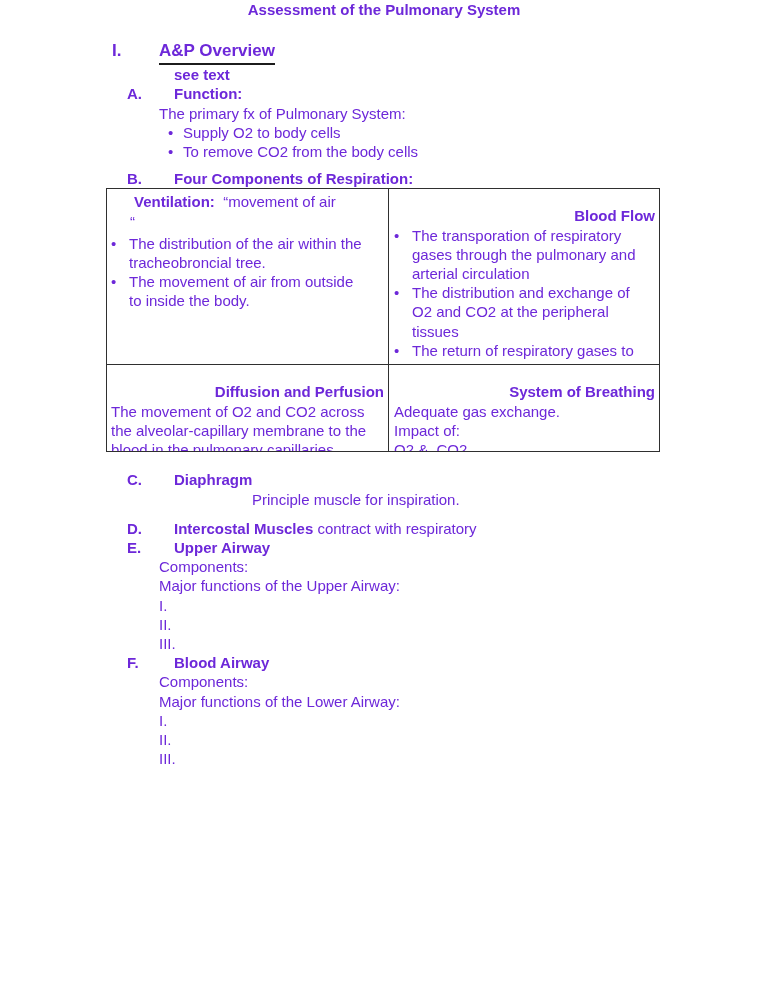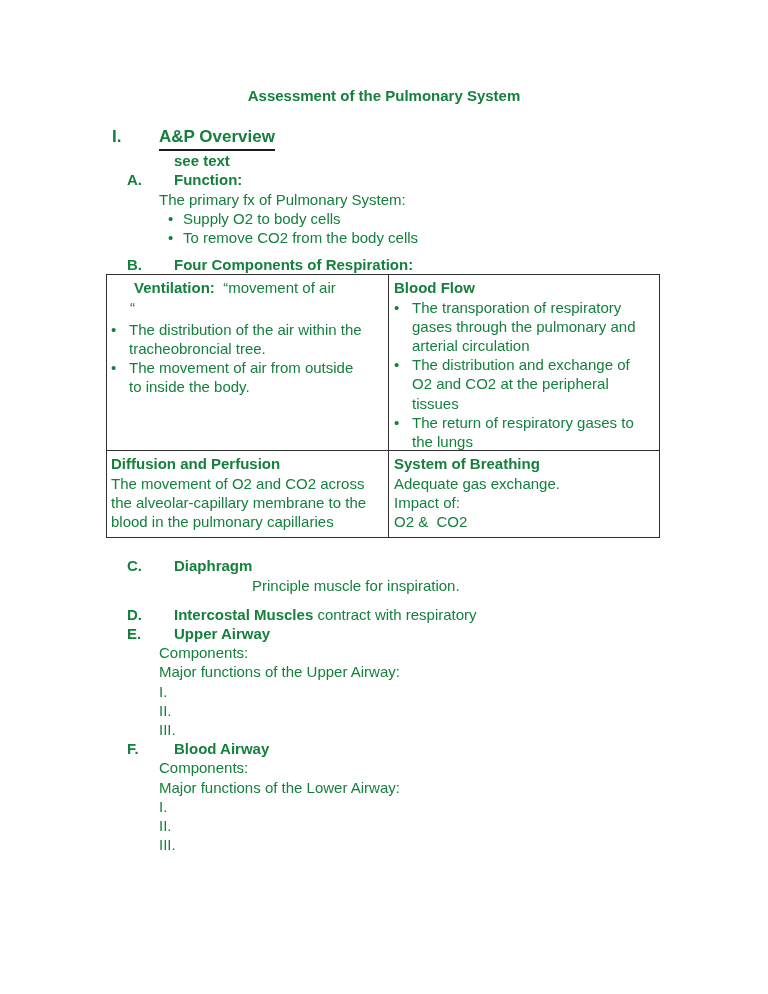--- a/index.html
+++ b/index.html
@@ -1,25 +1,24 @@
 <!DOCTYPE html>
 <html><head>
 <meta charset="utf-8">
 <style>
   html,body{margin:0;padding:0;background:#fff;}
   .page{
     position:relative;
     width:768px;height:994px;
     background:#ffffff;
     box-sizing:border-box;
-    padding-top:86px;
     font-family:"Liberation Sans",sans-serif;
     font-size:15px;
     line-height:19.2px;
-    color:#15803d;
+    color:#6d28d9;
     overflow:hidden;
   }
   .bold{font-weight:bold;margin-left:15px;}
   .pre{white-space:pre-wrap;}
   .title{text-align:center;font-weight:bold;}
   .row{position:relative;padding-left:159px;}
   .lbl{position:absolute;left:112px;top:0;}
   .h1row{margin-top:21px;font-size:17px;line-height:22px;font-weight:bold;}
   .h1row .lbl{left:112px;}
   .uheading{display:inline-block;border-bottom:2px solid #1c1c1c;padding-bottom:1px;}
@@ -35,21 +34,21 @@
     width:554px;
     box-sizing:border-box;
     border:1px solid #2f2f2f;
     display:grid;
     grid-template-columns:281px 271px;
     grid-template-rows:175px 87px;
   }
   .tc{box-sizing:border-box;padding:3px 4px 0 4px;overflow:hidden;}
   .tc-r{border-left:1px solid #2f2f2f;padding-left:5px;}
   .tc-b{border-top:1px solid #2f2f2f;}
-  .tcenter{text-align:left;font-weight:bold;}
+  .tcenter{text-align:right;font-weight:bold;margin-top:14px;}
   .vhead{padding-left:8px;}
   .vquote{padding-left:19px;}
   .gap3{height:3px;}
   .tbullet{display:flex;}
   .tbullet::before{content:"\2022";width:18px;flex:none;}
 </style>
 </head>
 <body>
 
 <div class="page">

